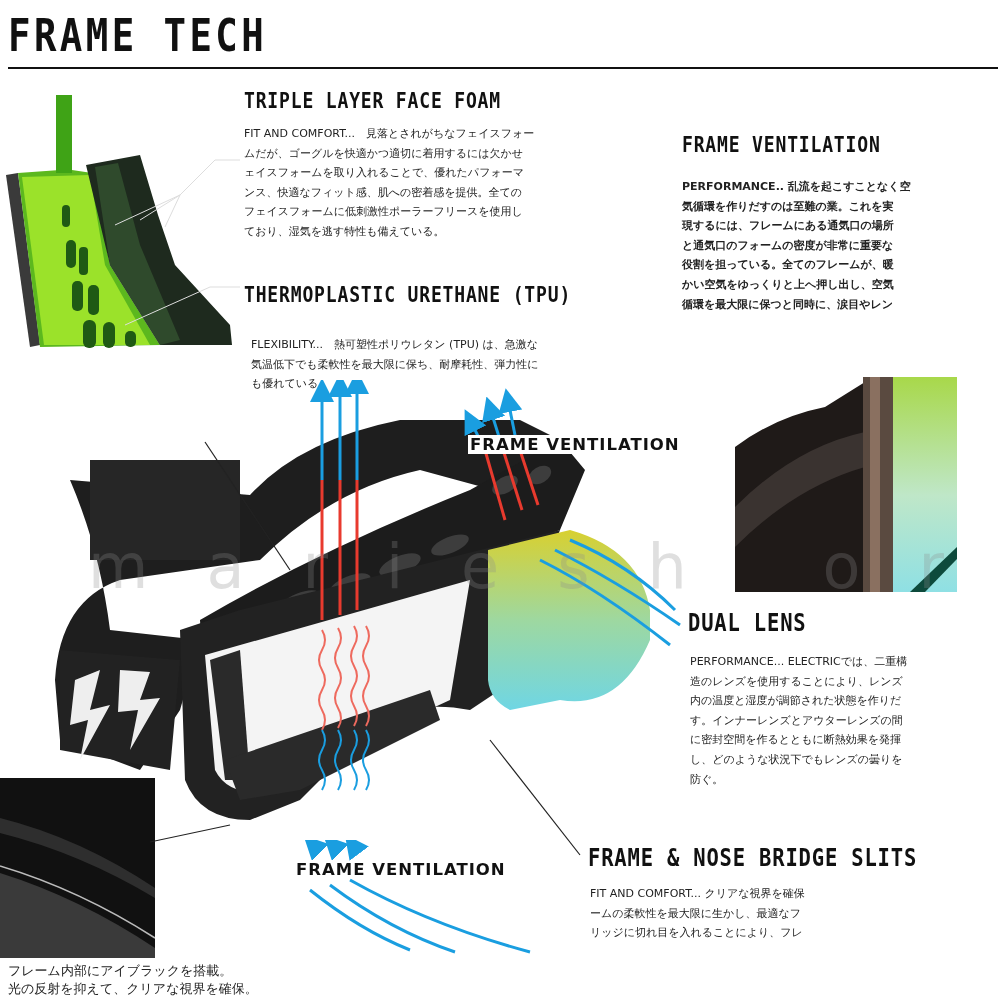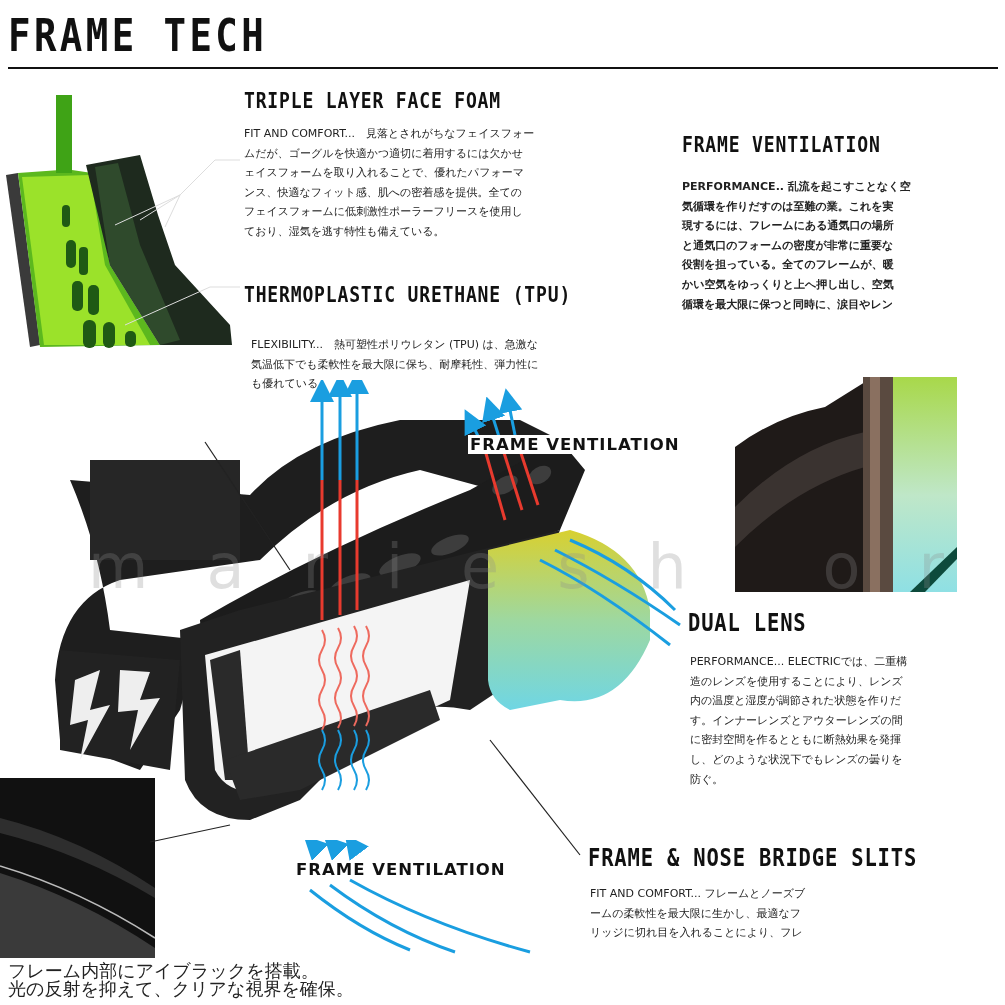--- a/index.html
+++ b/index.html
@@ -204,34 +204,34 @@
     <path d="M0 95 Q80 120 155 170 L155 180 L0 180 Z" fill="#3a3a3a"></path>
     <path d="M0 88 Q80 112 155 160" stroke="#bbb" stroke-width="1.5" fill="none"></path>
   </svg>
 </div>
 <div class="abs" style="left:150px;top:820px;width:90px;height:30px;">
   <svg width="90" height="30">
       <path d="M0 22 L80 5" stroke="#222" stroke-width="1.2"></path>
     </svg>
 </div>
 
-<div class="abs body" style="left:8px;top:962px;font-size:18px;line-height:18px;">
+<div class="abs body" style="left:8px;top:962px;font-size:13px;line-height:18px;">
   <div>フレーム内部にアイブラックを搭載。</div>
   <div>光の反射を抑えて、クリアな視界を確保。</div>
 </div>
 
 <div class="abs cond h" style="left:688px;top:610px;font-size:25px;">DUAL LENS</div>
 <div class="abs body" style="left:690px;top:652px;width:315px;">
   <div>PERFORMANCE... ELECTRICでは、二重構</div>
   <div>造のレンズを使用することにより、レンズ</div>
   <div>内の温度と湿度が調節された状態を作りだ</div>
   <div>す。インナーレンズとアウターレンズの間</div>
   <div>に密封空間を作るとともに断熱効果を発揮</div>
   <div>し、どのような状況下でもレンズの曇りを</div>
   <div>防ぐ。</div>
 </div>
 
 <div class="abs cond h" style="left:588px;top:845px;font-size:25px;">FRAME &amp; NOSE BRIDGE SLITS</div>
 <div class="abs body" style="left:590px;top:884px;width:320px;">
-  <div>FIT AND COMFORT... フレームとノーズブ</div>
+  <div>FIT AND COMFORT... クリアな視界を確保</div>
   <div>ームの柔軟性を最大限に生かし、最適なフ</div>
   <div>リッジに切れ目を入れることにより、フレ</div>
 </div>
 
 </body></html>

